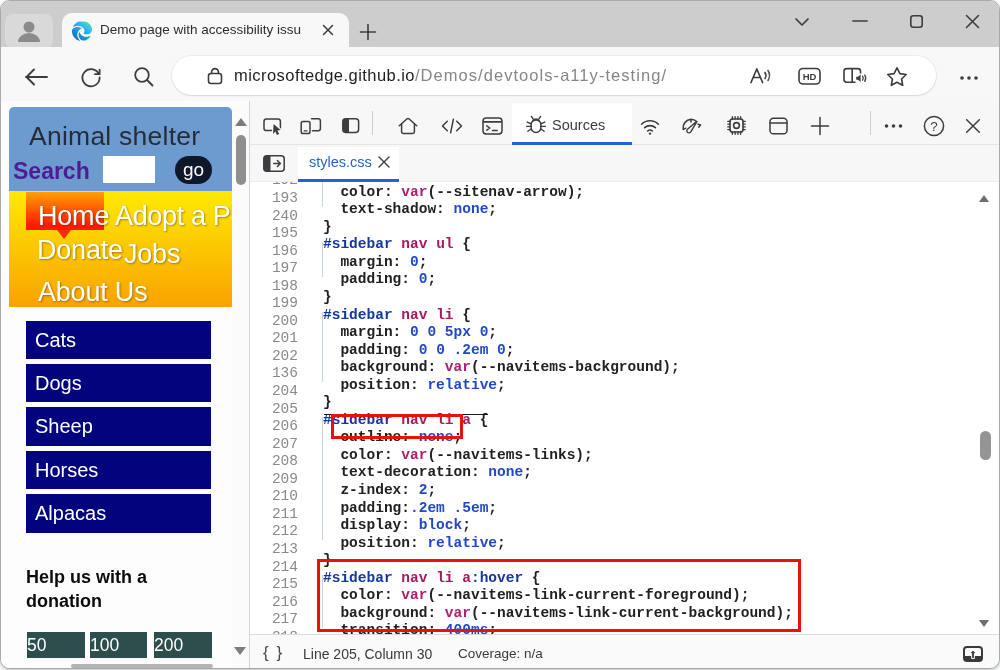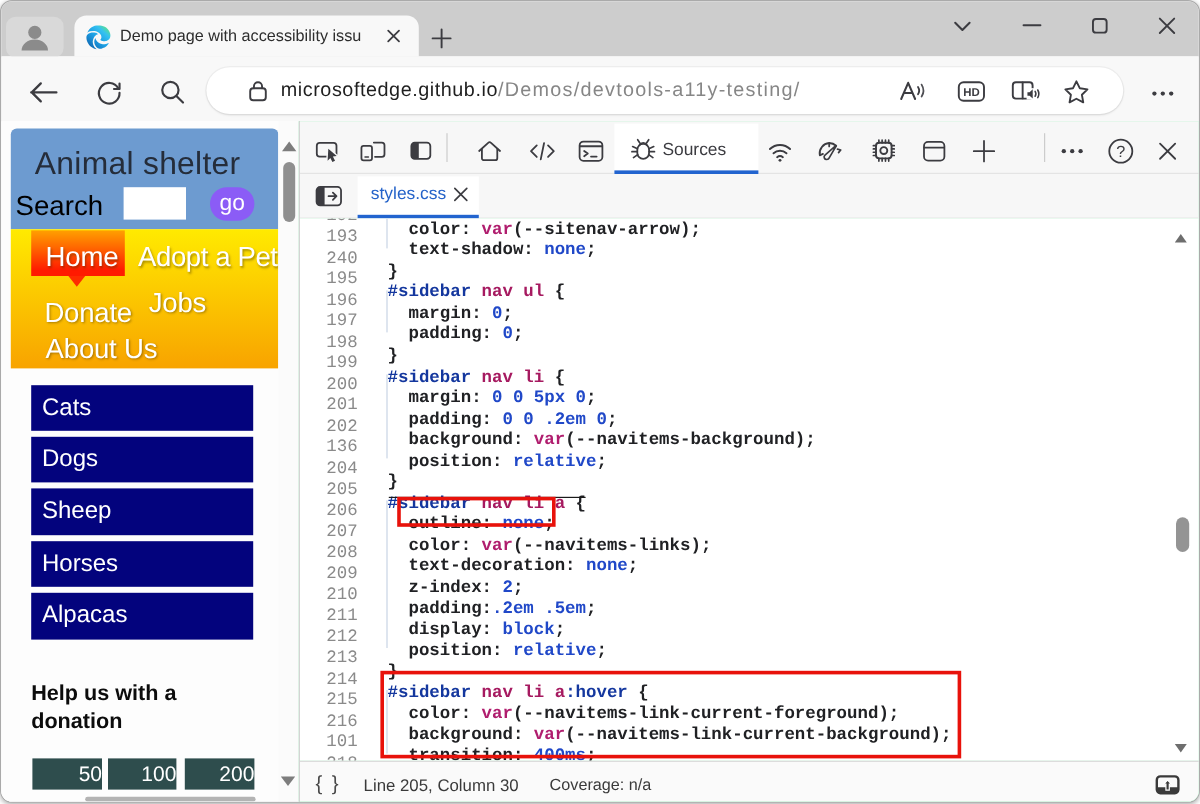--- a/index.html
+++ b/index.html
@@ -19,35 +19,35 @@
   #pill{position:absolute;left:171px;top:9px;width:764px;height:39px;background:#fff;border-radius:20px;
         box-shadow:0 1px 2px rgba(0,0,0,.10), 0 0 0 1px rgba(0,0,0,.04);}
   #url{position:absolute;left:62px;top:9.5px;font-size:16.5px;color:#1f1f1f;white-space:nowrap;letter-spacing:.45px;}
   #url .gray{color:#868686;}
   
   #content{position:absolute;left:0;top:100px;width:100%;height:569px;background:#fff;}
   
   #page{position:absolute;left:0;top:0;width:231px;height:569px;background:#fdfdfd;overflow:hidden;}
   #hdr{position:absolute;left:8px;top:6px;width:223px;height:84px;background:#6d9bd0;border-radius:5px 5px 0 0;}
   #h1{position:absolute;left:20px;top:14px;font-size:26.5px;font-weight:400;color:#252d3a;letter-spacing:.25px;}
-  #srch{position:absolute;left:4px;top:51px;font-size:23px;color:#000000;}
+  #srch{position:absolute;left:4px;top:51px;font-size:23px;color:#4c1d95;font-weight:bold;}
   #inp{position:absolute;left:94px;top:49px;width:52px;height:27px;background:#fff;}
-  #go{position:absolute;left:166px;top:49px;width:37px;height:28px;background:#8b5cf6;color:#fff;
+  #go{position:absolute;left:166px;top:49px;width:37px;height:28px;background:#0f172a;color:#fff;
       font-size:19px;text-align:center;line-height:27px;border-radius:14px;}
   #nav{position:absolute;left:8px;top:90px;width:223px;height:116px;
        background:linear-gradient(#ffea00,#f8a300);}
-  .nvt{position:absolute;color:#fff;font-size:23px;letter-spacing:-.2px;text-shadow:1px 1px 2px rgba(60,40,0,.45);white-space:nowrap;text-align:right;}
+  .nvt{position:absolute;color:#fff;font-size:27px;letter-spacing:-.2px;text-shadow:1px 1px 2px rgba(60,40,0,.45);white-space:nowrap;text-align:right;}
   #home{position:absolute;left:17px;top:1px;width:78px;height:38px;background:linear-gradient(#ffa000,#ff1a00 88%);}
   #homett{position:absolute;left:48px;top:39px;width:0;height:0;border-left:7px solid transparent;
        border-right:7px solid transparent;border-top:9px solid #fe2c00;}
   .navy{position:absolute;left:25px;width:185px;height:38.5px;background:#03037d;color:#fff;font-size:20px;padding-left:20px;}
   .navy span{position:absolute;left:9px;top:50%;transform:translateY(-50%);}
   #help{position:absolute;left:25px;top:464px;font-size:18px;font-weight:bold;color:#0c0c0c;line-height:24px;}
   .don{position:absolute;top:531px;height:26px;background:#2e4d4d;color:#fff;font-size:17.5px;
-       text-align:right;line-height:26px;}
+       text-align:left;line-height:26px;}
   
   #psb{position:absolute;left:231px;top:0;width:17px;height:569px;background:#fbfbfb;}
   #psb .thumb{position:absolute;left:3.5px;top:34px;width:10px;height:50px;border-radius:5px;background:#8f8f8f;}
   .tri-up{width:0;height:0;border-left:6px solid transparent;border-right:6px solid transparent;border-bottom:8px solid #7d7d7d;}
   .tri-dn{width:0;height:0;border-left:6px solid transparent;border-right:6px solid transparent;border-top:8px solid #7d7d7d;}
   #hsb{position:absolute;left:70px;top:562.5px;width:142px;height:4px;border-radius:2px;background:#b3b3b3;}
   
   #dt{position:absolute;left:248px;top:0;width:752px;height:569px;background:#86efac;border-left:1px solid #d4d4d4;}
   #row1{position:absolute;left:0;top:0;width:751px;height:44px;background:#f7f7f7;border-bottom:1px solid #e4e4e4;}
   #row2{position:absolute;left:0;top:44px;width:751px;height:37px;background:#f7f7f7;border-bottom:1px solid #ececec;}
@@ -179,21 +179,21 @@
         <div id="h1">Animal shelter</div>
         <div id="srch">Search</div>
         <div id="inp"></div>
         <div id="go">go</div>
       </div>
       <div id="nav">
         <div id="home"></div>
           <div id="homett"></div>
         <span class="nvt" style="left:29px;top:10px">Home</span>
         <span class="nvt" style="left:106px;top:10px;letter-spacing:-.35px">Adopt a Pet</span>
-        <span class="nvt" style="left:28px;top:56px">Donate</span>
+        <span class="nvt" style="left:28px;top:44px">Donate</span>
         <span class="nvt" style="left:115px;top:48px">Jobs</span>
         <span class="nvt" style="left:29px;top:86px">About Us</span>
       </div>
       <div class="navy" style="top:219.5px">
           <span>Cats</span>
         </div>
       <div class="navy" style="top:262.5px">
           <span>Dogs</span>
         </div>
       <div class="navy" style="top:306px">
@@ -338,21 +338,21 @@
         <div class="ln" style="top:252.90px"><span class="num">207</span><span class="txt">  color: <span class="vr">var</span>(--navitems-links);</span></div>
         <div class="ln" style="top:270.45px"><span class="num">208</span><span class="txt">  text-decoration: <span class="v">none</span>;</span></div>
         <div class="ln" style="top:288.00px"><span class="num">209</span><span class="txt">  z-index: <span class="v">2</span>;</span></div>
         <div class="ln" style="top:305.55px"><span class="num">210</span><span class="txt">  padding:<span class="v">.2em</span> <span class="v">.5em</span>;</span></div>
         <div class="ln" style="top:323.10px"><span class="num">211</span><span class="txt">  display: <span class="v">block</span>;</span></div>
         <div class="ln" style="top:340.65px"><span class="num">212</span><span class="txt">  position: <span class="v">relative</span>;</span></div>
         <div class="ln" style="top:358.20px"><span class="num">213</span><span class="txt">}</span></div>
         <div class="ln" style="top:375.75px"><span class="num">214</span><span class="txt"><span class="id">#sidebar</span> <span class="tg">nav</span> <span class="tg">li</span> <span class="tg">a</span><span class="id">:hover</span> {</span></div>
         <div class="ln" style="top:393.30px"><span class="num">215</span><span class="txt">  color: <span class="vr">var</span>(--navitems-link-current-foreground);</span></div>
         <div class="ln" style="top:410.85px"><span class="num">216</span><span class="txt">  background: <span class="vr">var</span>(--navitems-link-current-background);</span></div>
-        <div class="ln" style="top:428.40px"><span class="num">101</span><span class="txt">  transition: <span class="v">400ms</span>;</span></div>
+        <div class="ln" style="top:428.40px"><span class="num">217</span><span class="txt">  transition: <span class="v">400ms</span>;</span></div>
         <div class="ln" style="top:445.95px"><span class="num">218</span><span class="txt">}</span></div>
         <div class="guide" style="top:0.00px;height:24.75px"></div>
         <div class="guide" style="top:59.85px;height:35.10px"></div>
         <div class="guide" style="top:130.05px;height:70.20px"></div>
         <div class="guide" style="top:235.35px;height:122.85px"></div>
         <div class="guide" style="top:393.30px;height:52.65px"></div>
         <div id="u205" style="left:74px;top:231.5px;width:164px"></div>
         <div class="redbox" style="left:81px;top:231.5px;width:131.5px;height:25px"></div>
         <div class="redbox" style="left:66.5px;top:376.5px;width:484px;height:73.5px"></div>
         <div style="position:absolute;left:729px;top:13px;width:0;height:0;border-left:5px solid transparent;border-right:5px solid transparent;border-bottom:7px solid #6e6e6e;"></div>

